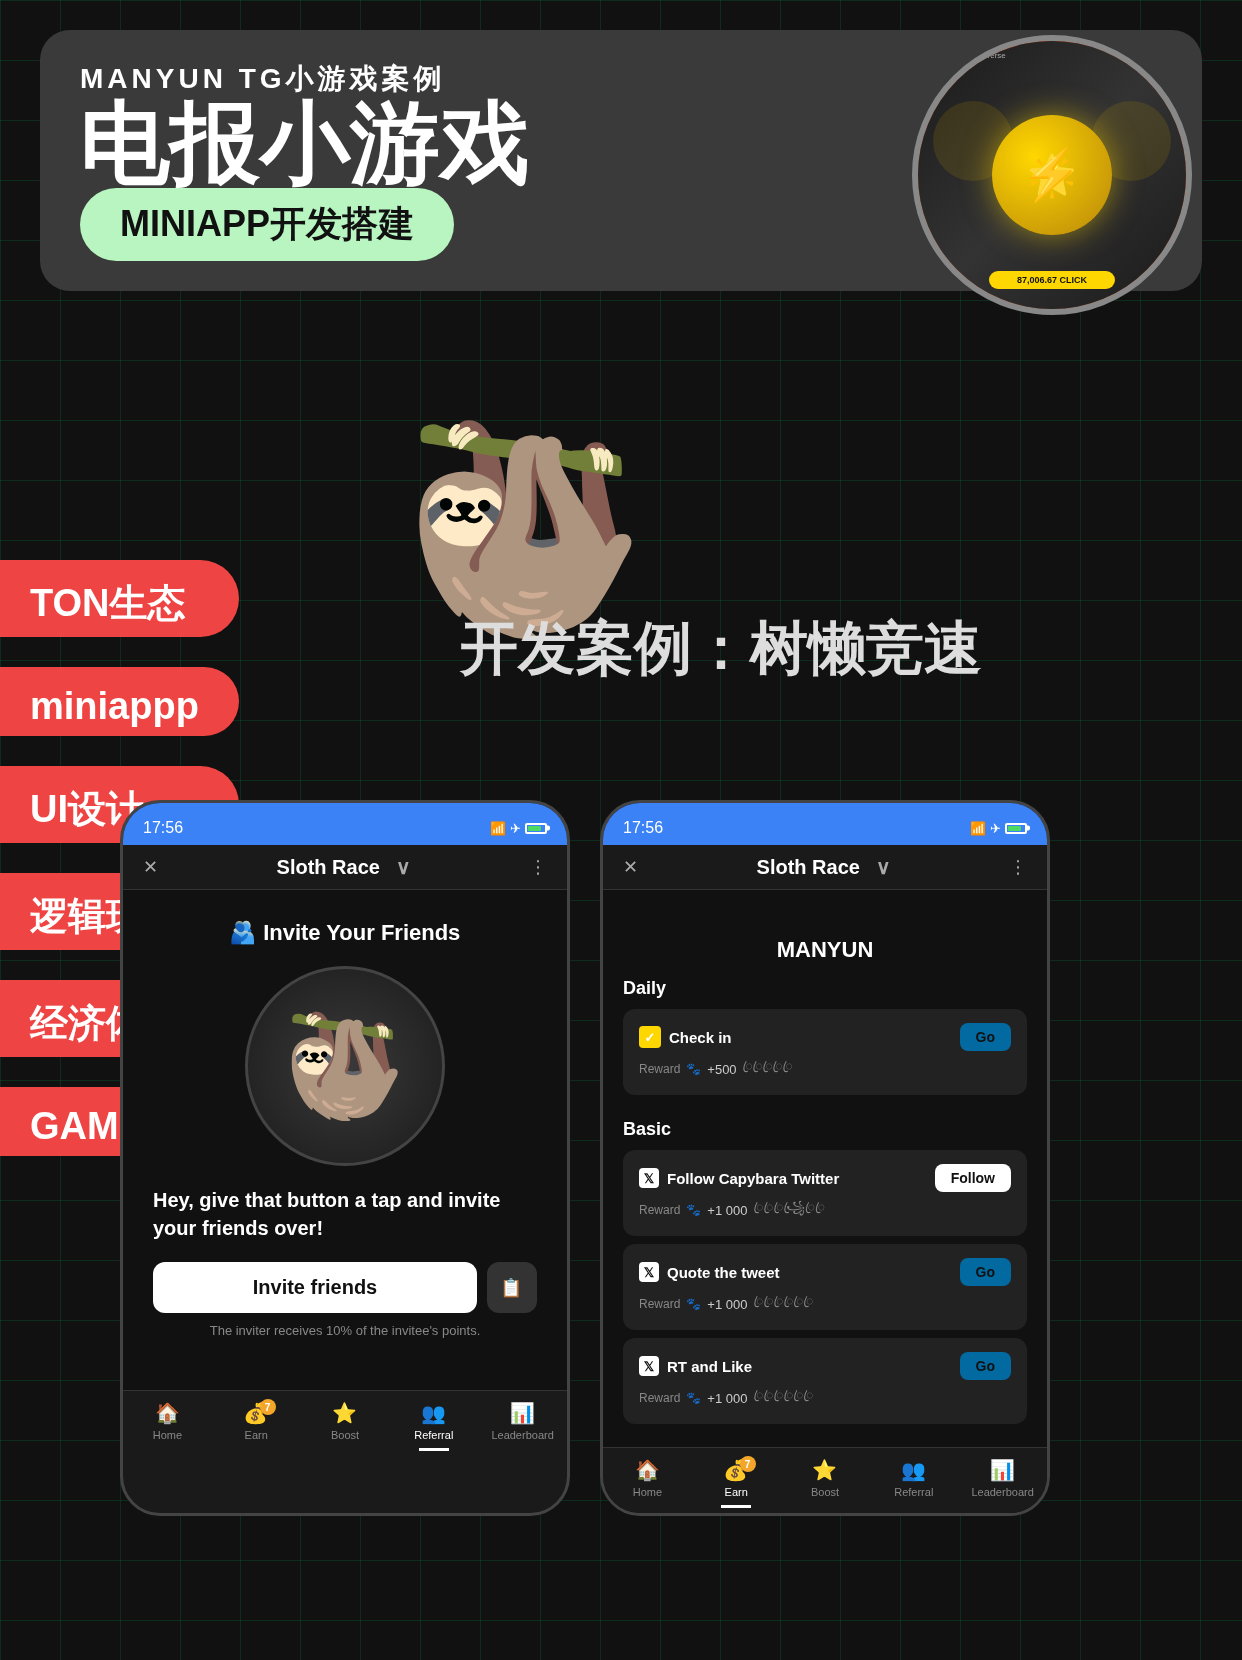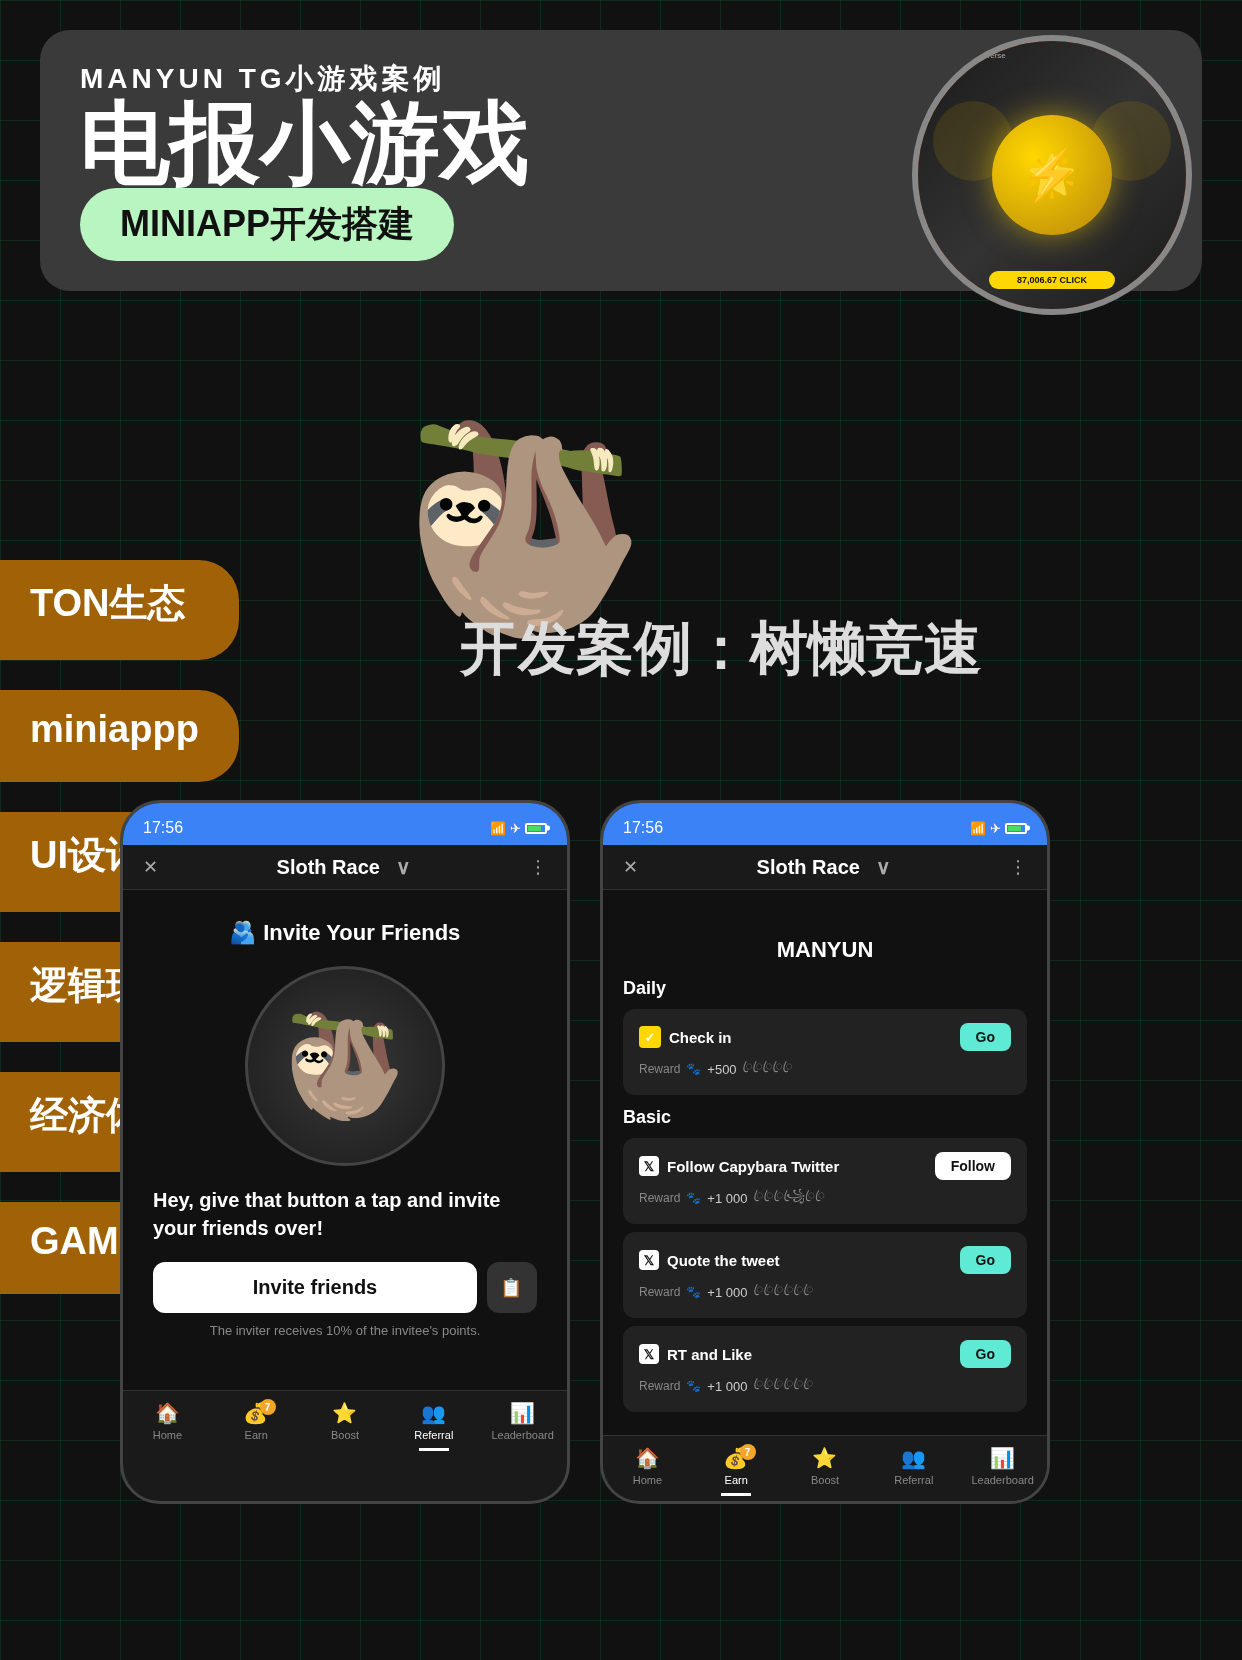--- a/index.html
+++ b/index.html
@@ -113,23 +113,23 @@
       position: absolute;
       left: 0;
       top: 560px;
       display: flex;
       flex-direction: column;
       gap: 30px;
       z-index: 10;
     }
 
     .left-tag {
-      background: #a16207;
+      background: #ef4444;
       border-radius: 0 40px 40px 0;
-      padding: 18px 40px 31px 30px;
+      padding: 18px 40px 8px 30px;
       font-size: 38px;
       font-weight: 800;
       color: #fff;
       white-space: nowrap;
     }
 
     
     .center-text {
       position: absolute;
       top: 610px;
@@ -378,21 +378,21 @@
     .earn-item-name {
       font-size: 15px;
       color: #fff;
       font-weight: 600;
       display: flex;
       align-items: center;
       gap: 8px;
     }
 
     .earn-item-btn {
-      background: #5eead4;
+      background: #0369a1;
       color: #111;
       border: none;
       border-radius: 8px;
       padding: 6px 16px;
       font-size: 14px;
       font-weight: 700;
     }
 
     .earn-item-btn.follow {
       background: #fff;
@@ -628,21 +628,21 @@
             <button class="earn-item-btn">Go</button>
           </div>
           <div class="earn-reward">
             <span>Reward</span>
             <span>🐾</span>
             <span class="earn-reward-amount">+500</span>
             <span>ꦿꦿꦿꦿꦿ</span>
           </div>
         </div>
 
-        <div class="earn-section-label" style="margin-top:12px;">Basic</div>
+        <div class="earn-section-label" style="margin-top:24px;">Basic</div>
 
         <div class="earn-item">
           <div class="earn-item-row">
             <div class="earn-item-name">
               <div class="x-icon">𝕏</div>
               <span>Follow Capybara Twitter</span>
             </div>
             <button class="earn-item-btn follow">Follow</button>
           </div>
           <div class="earn-reward">

